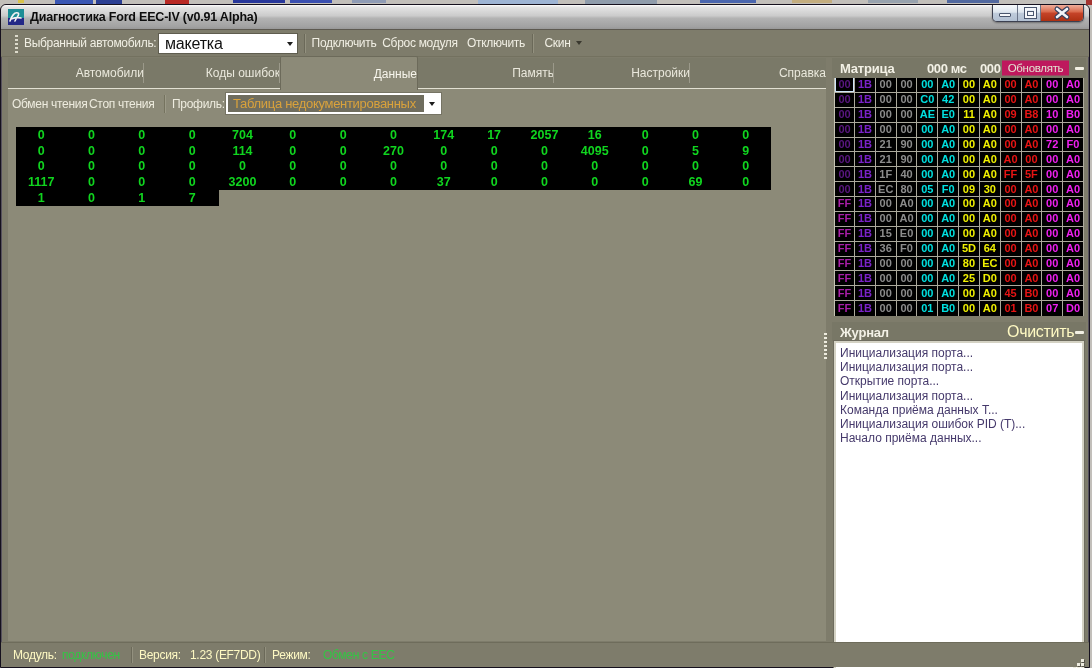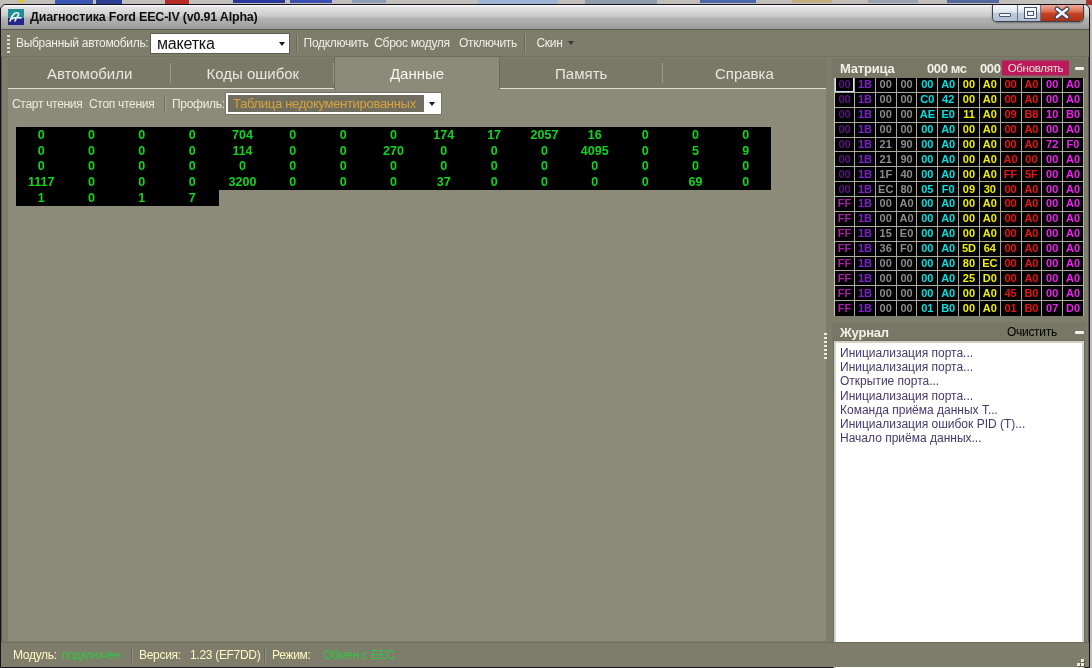--- a/index.html
+++ b/index.html
@@ -31,41 +31,41 @@
   .wbtn.close { width:42px; background:linear-gradient(180deg,#efae9b 0%,#da6b4d 42%,#c54328 52%,#ad3012 100%); }
   .icon-min { position:absolute; left:6px; top:8px; width:12px; height:4px; background:#f5f7fa; border:1px solid #4a566e; border-radius:1px; }
   .icon-max { position:absolute; left:7px; top:3px; width:11px; height:10px; border:2px solid #f5f7fa; outline:1px solid #4a566e; }
   .icon-max::after { content:""; position:absolute; left:0px; top:1px; width:5px; height:3px; border:1px solid #4a566e; background:#f5f7fa; }
   .icon-x { position:absolute; left:0; top:0; width:100%; height:100%; }
 
   
   .ui-text { letter-spacing:-0.3px; }
   .toolbar { position:absolute; left:0; top:25px; right:0; height:27px; background:#7e7c6b;
     border-bottom:1px solid #73715f; }
-  .toolbar > * { position:absolute; }
+  .toolbar > * { position:absolute;margin-left:8px; }
   .vc { top:50%; transform:translateY(-50%); }
   .tb-grip { left:6px; top:5px; width:3px; height:18px;
     background:repeating-linear-gradient(180deg,#dcdacb 0 2px,rgba(0,0,0,0) 2px 4px); }
   .tb-label { left:15px; font-size:12px; color:#f1efe4; white-space:nowrap; }
   .combo { left:149px; top:3px; width:140px; height:21px; background:#ffffff; border:1px solid #5f5d4f;
     display:flex; align-items:center; }
   .combo .combo-text { flex:1; font-size:16px; color:#111; padding-left:6px; letter-spacing:-0.2px; }
   .combo .arrow { width:14px; display:flex; align-items:center; justify-content:center; }
   .tri { width:0; height:0; border-left:3.5px solid transparent; border-right:3.5px solid transparent; border-top:4px solid #1c1c1c; }
   .tb-sep { width:2px; top:4px; height:19px;
     background:linear-gradient(90deg,#6b6959 0 1px,#93917f 1px 2px); }
   .tb-btn { font-size:12px; color:#f1efe4; text-align:center; white-space:nowrap; cursor:default; }
   .tb-skin { display:flex; align-items:center; gap:5px; justify-content:center; }
   .tri-sm { width:0; height:0; border-left:3.5px solid transparent; border-right:3.5px solid transparent; border-top:4px solid #3a392f; }
 
   
   .tabstrip { position:absolute; left:7px; top:53px; width:818px; height:30px; background:#7a7968;
     display:flex; }
-  .tab { flex:1; display:flex; align-items:center; justify-content:center; position:relative;
-    font-size:15px; color:#eae8dc; }
+  .tab { flex:1; display:flex; align-items:center; justify-content:flex-end; position:relative;
+    font-size:12px; color:#eae8dc; }
   .tab:not(:last-child)::after { content:""; position:absolute; right:0; top:5px; bottom:5px; width:1px; background:#9b998a; }
   .tab.active { background:#8c8a78; border:1px solid #6c6a5a; border-bottom:none; border-radius:2px 2px 0 0;
     margin-top:-2px; height:34px; z-index:3; color:#f7f5ec; }
   .tab.active::after { display:none; }
 
   
   .page { position:absolute; left:7px; top:83px; width:818px; height:553px; background:#8c8a78;
     border-top:1px solid #e2e0d2; }
   .subbar { position:absolute; left:0; top:0; width:100%; height:30px; }
   .subbar > * { position:absolute; }
@@ -108,21 +108,21 @@
   .mrow:first-child .maddr { background:#cfe4f8; }
   .mrow:first-child .maddr i { background:#000; padding:1px 2px; }
   .mcells .mcell:nth-child(1) { color:#7a22c8; }
   .mcells .mcell:nth-child(2), .mcells .mcell:nth-child(3) { color:#8c8c8c; }
   .mcells .mcell:nth-child(4), .mcells .mcell:nth-child(5) { color:#00e0e0; }
   .mcells .mcell:nth-child(6), .mcells .mcell:nth-child(7) { color:#f0f000; }
   .mcells .mcell:nth-child(8), .mcells .mcell:nth-child(9) { color:#e81414; }
   .mcells .mcell:nth-child(10), .mcells .mcell:nth-child(11) { color:#f020f0; }
 
   .jr-hdr { left:831px; top:317px; width:254px; height:19px; }
-  .jr-clear { left:175px; font-size:12px; color:#000000; letter-spacing:-0.3px; }
+  .jr-clear { left:175px; font-size:16px; color:#fef9c3; letter-spacing:-0.3px; }
   .logbox { position:absolute; left:833px; top:336px; width:250px; height:380px; background:#fff;
     border:2px solid #d4d2c4; outline:1px solid #6e6c5e; overflow:hidden; }
   .log-line { font-size:12px; color:var(--log-text,#45396b); line-height:14.2px; padding-left:4px; white-space:nowrap; }
   .log-list { padding-top:3px; }
 
   .vsplit { position:absolute; left:823px; top:328px; width:3px; height:28px;
     background:repeating-linear-gradient(180deg,#eeecdf 0 2px,rgba(0,0,0,0) 2px 4px); }
 
   
   .statusbar { position:absolute; left:0; right:0; bottom:0; height:25px; background:#7e7c6b;
@@ -213,29 +213,32 @@
         </div>
 
         <div class="tab active">
           <span>Данные</span>
         </div>
 
         <div class="tab">
           <span>Память</span>
         </div>
 
+        <div class="tab">
+          <span>Настройки</span>
+        </div>
 
         <div class="tab">
           <span>Справка</span>
         </div>
       </div>
 
     <div class="page">
       <div class="subbar">
-        <span class="sub-btn vc ui-text" style="left:4px">Старт чтения</span>
+        <span class="sub-btn vc ui-text" style="left:4px">Обмен чтения</span>
         <span class="sub-btn vc ui-text" style="left:81px">Стоп чтения</span>
         <div class="sub-sep"></div>
         <span class="sub-label vc ui-text">Профиль:</span>
       </div>
       <div class="pcombo">
         <span class="sel">Таблица недокументированных</span>
         <span class="arrow">
             <span class="tri"></span>
           </span>
       </div>

